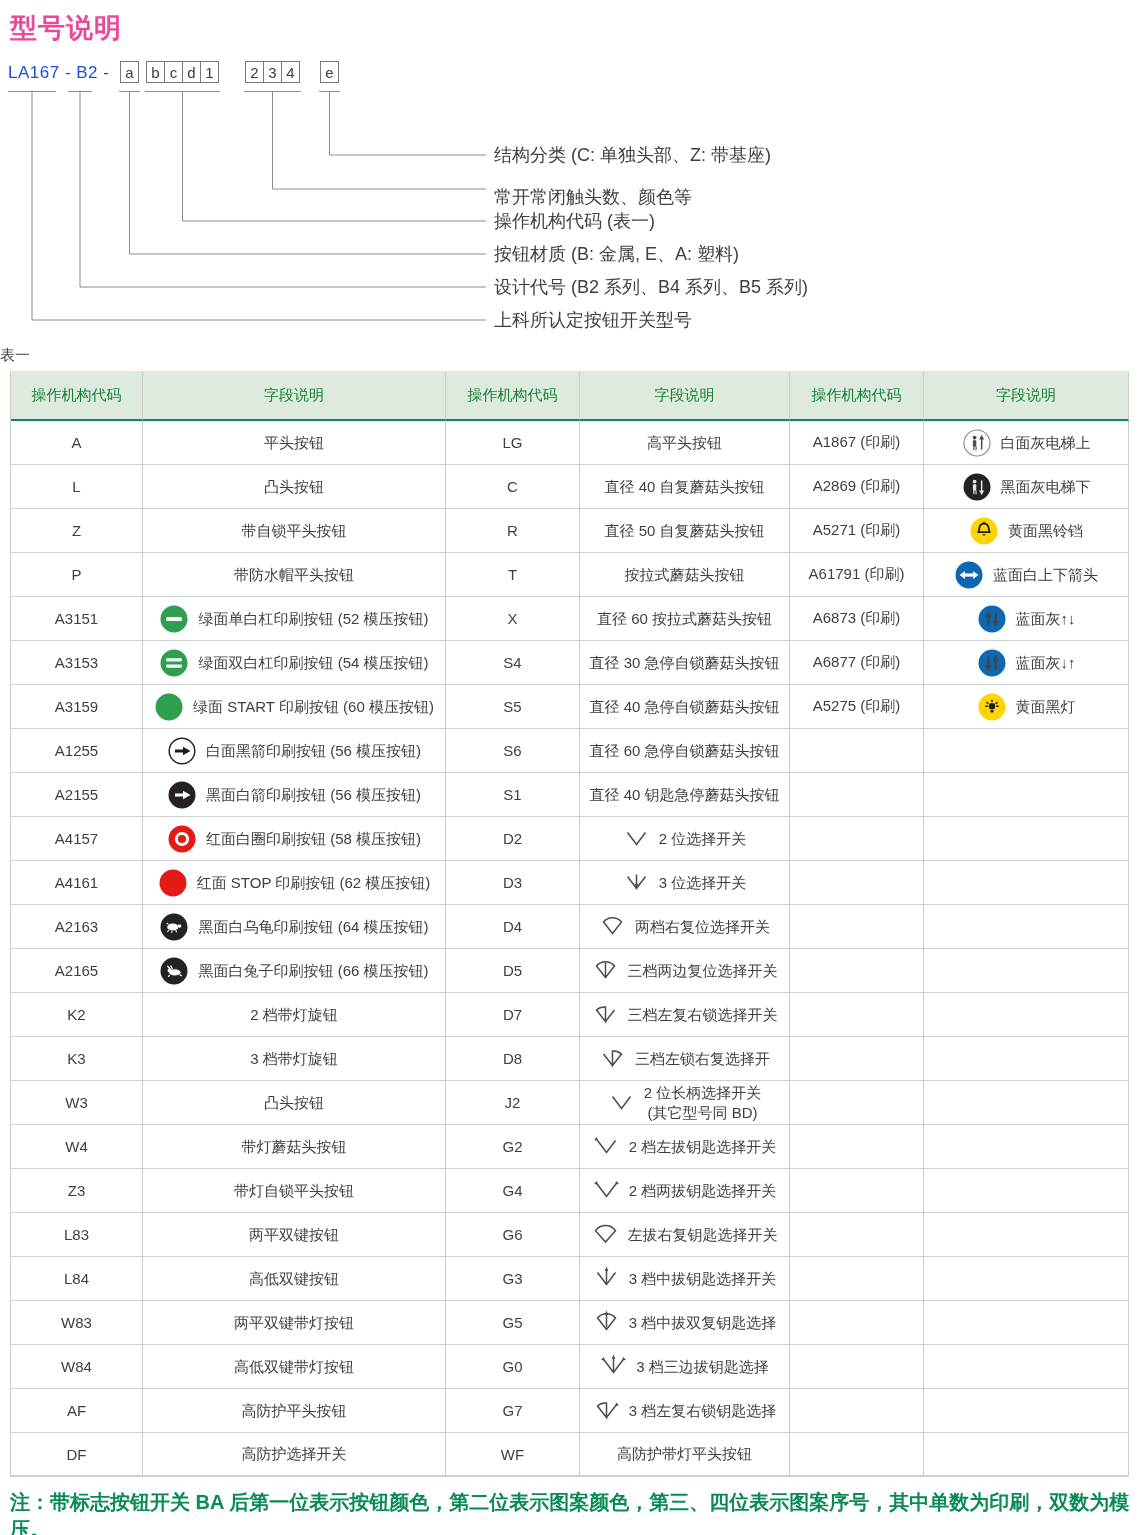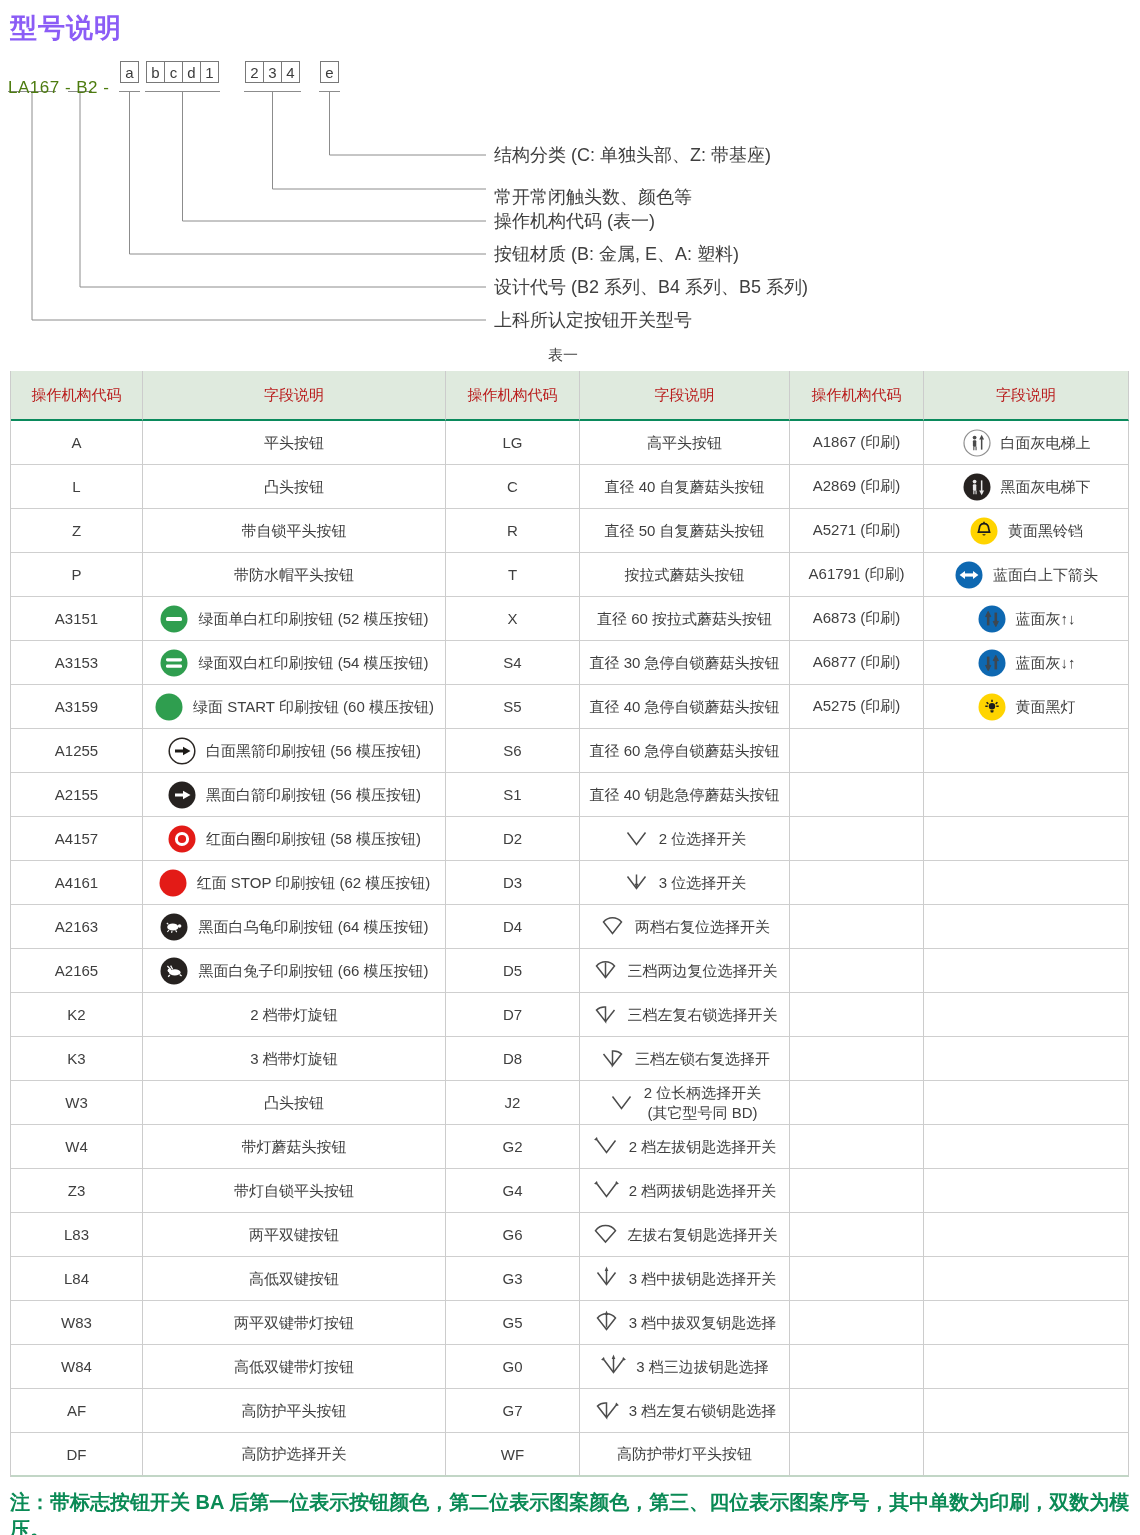--- a/index.html
+++ b/index.html
@@ -1,31 +1,31 @@
 <!DOCTYPE html>
 <html><head>
 <meta charset="utf-8">
 <style>
   html,body{margin:0;padding:0;}
   body{width:1140px;height:1535px;background:#fff;position:relative;overflow:hidden;
        font-family:"Liberation Sans","DejaVu Sans",sans-serif;color:#3f3f3f;}
-  .title{font-size:27px;font-weight:bold;color:#8b5cf6;margin:10px 0 0 10px;letter-spacing:1px;}
+  .title{font-size:27px;font-weight:bold;color:#ec4899;margin:10px 0 0 10px;letter-spacing:1px;}
   .diagram{position:relative;height:292px;margin-top:6px;}
-  .model-prefix{position:absolute;left:8px;top:26px;font-size:17px;color:#4d7c0f;letter-spacing:.5px;}
+  .model-prefix{position:absolute;left:8px;top:11px;font-size:17px;color:#1d4ed8;letter-spacing:.5px;}
   .mbox{position:absolute;top:9px;width:19px;height:22px;border:1px solid #787878;box-sizing:border-box;
         display:flex;align-items:center;justify-content:center;font-size:15px;color:#3c3c3c;background:#fff;}
   .lines{position:absolute;left:0;top:0;}
   .callout-label{position:absolute;left:494px;font-size:18px;color:#3f3f3f;white-space:nowrap;line-height:20px;}
-  .table-tag{text-align:center;margin:2px 14px 6px 0;font-size:15px;color:#3f3f3f;}
+  .table-tag{text-align:left;margin:2px 14px 6px 0;font-size:15px;color:#3f3f3f;}
   .grid{display:grid;grid-template-columns:132px 303px 134px 210px 134px 205px;
         margin-left:10px;width:1118px;border-left:1px solid #ccc;}
   .cell{display:flex;align-items:center;justify-content:center;text-align:center;
         border-right:1px solid #ccc;border-bottom:1px solid #cfcfcf;min-height:44px;
         font-size:15px;color:#3f3f3f;padding:2px 4px;box-sizing:border-box;}
-  .hcell{background:#dfeade;border-bottom:2px solid #0a8a5c;height:50px;color:#b91c1c;}
+  .hcell{background:#dfeade;border-bottom:2px solid #0a8a5c;height:50px;color:#15803d;}
   .cell.last{border-bottom:2px solid #c2d6c6;}
   .cell .txt{white-space:pre-line;line-height:1.28;}
   .icn{display:inline-flex;margin-right:9px;flex:none;align-items:center;}
   .note{color:#0a8a55;font-size:20px;font-weight:bold;margin:12px 0 0 10px;}
 </style>
 </head>
 <body>
 
 <div class="title">型号说明</div>
 

